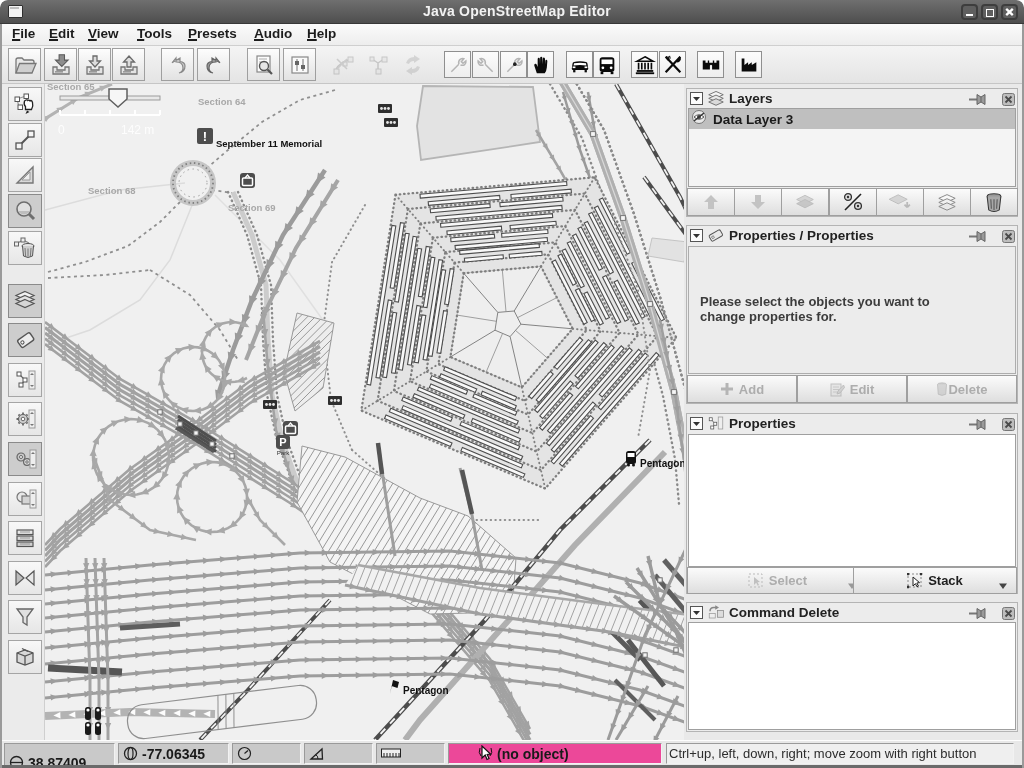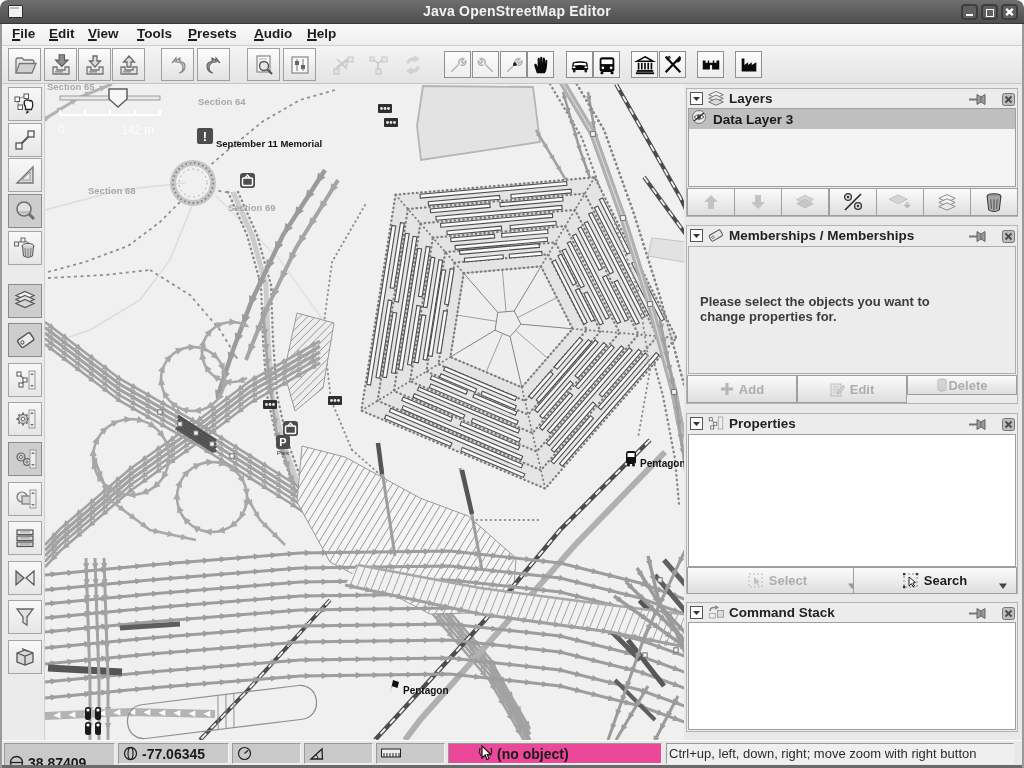--- a/index.html
+++ b/index.html
@@ -1906,21 +1906,21 @@
       <svg width="13" height="13" viewBox="0 0 13 13" style="position:absolute;left:3px;top:3px">
       <rect x="0.5" y="0.5" width="12" height="12" fill="#fdfdfd" stroke="#555"></rect>
       <path d="M3 5 l3.5 4 l3.5 -4 z" fill="#333"></path>
     </svg>
       <div style="position:absolute;left:20px;top:1px"><svg width="18" height="16" viewBox="0 0 24 20">
         <g transform="rotate(-30 12 10)">
           <rect x="3" y="6" width="17" height="9" rx="2" fill="#e8e8e8" stroke="#555" stroke-width="1.3"></rect>
           <circle cx="7" cy="10.5" r="1.6" fill="#fff" stroke="#555"></circle>
         </g>
       </svg></div>
-      <div style="position:absolute;left:42px;top:2px;font-family:Liberation Sans,sans-serif;font-size:13.5px;font-weight:bold;color:#222">Memberships / Memberships</div>
+      <div style="position:absolute;left:42px;top:2px;font-family:Liberation Sans,sans-serif;font-size:13.5px;font-weight:bold;color:#222">Properties / Properties</div>
       <div style="position:absolute;right:20px;top:3px"><svg width="30" height="13" viewBox="0 0 30 13">
         <path d="M2 6.5 h8" stroke="#777" stroke-width="2"></path>
         <path d="M10 1.5 L14 4 L14 9 L10 11.5 Z M14 4 L18 1.5 L18 11.5 L14 9" fill="#9a9a9a" stroke="#666" stroke-width="1"></path>
       </svg></div>
       <div style="position:absolute;right:2px;top:3px"><svg width="13" height="13" viewBox="0 0 13 13">
         <rect x="0.5" y="0.5" width="12" height="12" rx="2" fill="#bdbdbd" stroke="#777"></rect>
         <path d="M3.5 3.5 L9.5 9.5 M9.5 3.5 L3.5 9.5" stroke="#4a4a4a" stroke-width="1.8"></path>
       </svg></div>
     </div>
 <div style="position:absolute;left:688px;top:246px;width:328px;height:128px;box-sizing:border-box;border:1px solid #adadad;background:#ececec"></div>
@@ -1932,21 +1932,21 @@
     <span>Add</span>
   </div>
 <div style="position:absolute;left:797px;top:375px;width:110px;height:28px;box-sizing:border-box;border:1px solid #9f9f9f;background:linear-gradient(#fbfbfb,#dedede);display:flex;align-items:center;justify-content:center;gap:5px;font-family:Liberation Sans,sans-serif;font-size:13px;font-weight:bold;color:#adadad">
     <svg width="15" height="15" viewBox="0 0 15 15" opacity="0.55">
       <rect x="1" y="2" width="10" height="12" fill="#ddd" stroke="#999"></rect>
       <path d="M3 5 h6 M3 7.5 h6 M3 10 h4" stroke="#aaa"></path>
       <path d="M13.5 3 L8 9 L7 12 L10 11 L14.5 5.5 Z" fill="#bbb" stroke="#999"></path>
     </svg>
     <span>Edit</span>
   </div>
-<div style="position:absolute;left:907px;top:375px;width:110px;height:20px;box-sizing:border-box;border:1px solid #9f9f9f;background:linear-gradient(#fbfbfb,#dedede);display:flex;align-items:center;justify-content:center;font-family:Liberation Sans,sans-serif;font-size:13px;font-weight:bold;color:#adadad">
+<div style="position:absolute;left:907px;top:375px;width:110px;height:28px;box-sizing:border-box;border:1px solid #9f9f9f;background:linear-gradient(#fbfbfb,#dedede);display:flex;align-items:center;justify-content:center;font-family:Liberation Sans,sans-serif;font-size:13px;font-weight:bold;color:#adadad">
     <svg width="12" height="14" viewBox="0 0 16 18" opacity="0.5">
       <ellipse cx="8" cy="3" rx="6" ry="2.2" fill="#aaa" stroke="#888"></ellipse>
       <path d="M2 3 L3 16 Q8 19 13 16 L14 3" fill="#bbb" stroke="#888"></path>
     </svg>
     <span>Delete</span>
   </div>
 <div style="position:absolute;left:687px;top:414px;width:330px;height:20px">
       <svg width="13" height="13" viewBox="0 0 13 13" style="position:absolute;left:3px;top:3px">
       <rect x="0.5" y="0.5" width="12" height="12" fill="#fdfdfd" stroke="#555"></rect>
       <path d="M3 5 l3.5 4 l3.5 -4 z" fill="#333"></path>
@@ -1980,37 +1980,37 @@
       </svg></span>
   </div>
 <div style="position:absolute;left:853px;top:567px;width:164px;height:27px;box-sizing:border-box;border:1px solid #9f9f9f;background:linear-gradient(#fbfbfb,#dedede);display:flex;align-items:center;justify-content:center;gap:5px;font-family:Liberation Sans,sans-serif;font-size:13px;font-weight:bold;color:#2e2e2e">
     <svg width="16" height="16" viewBox="0 0 16 16">
       <rect x="1" y="1" width="13" height="13" fill="none" stroke="#888" stroke-dasharray="2 2"></rect>
       <circle cx="1" cy="1" r="1.4" fill="#333"></circle>
       <circle cx="14" cy="1" r="1.4" fill="#333"></circle>
       <circle cx="1" cy="14" r="1.4" fill="#333"></circle>
       <path d="M6 4 L6 13 L8.4 10.6 L10 13.8 L11.4 13 L9.8 10 L12.5 9.6 Z" fill="#fff" stroke="#222" stroke-width="1"></path>
     </svg>
-    <span style="color:#1d1d1d">Search</span>
+    <span style="color:#1d1d1d">Stack</span>
     <span style="position:absolute;right:8px;top:10px"><svg width="10" height="8" viewBox="0 0 10 8">
         <path d="M1 1.5 L9 1.5 L5 7 Z" fill="#444"></path>
       </svg></span>
   </div>
 <div style="position:absolute;left:687px;top:603px;width:330px;height:20px">
       <svg width="13" height="13" viewBox="0 0 13 13" style="position:absolute;left:3px;top:3px">
       <rect x="0.5" y="0.5" width="12" height="12" fill="#fdfdfd" stroke="#555"></rect>
       <path d="M3 5 l3.5 4 l3.5 -4 z" fill="#333"></path>
     </svg>
       <div style="position:absolute;left:20px;top:1px"><svg width="18" height="16" viewBox="0 0 24 20">
         <path d="M4 9 Q4 4 9 4 L13 4" fill="none" stroke="#888" stroke-width="2"></path>
         <path d="M11 1 L16 4 L11 7 Z" fill="#888"></path>
         <rect x="14" y="8" width="8" height="9" fill="#ddd" stroke="#888"></rect>
         <rect x="3" y="12" width="8" height="6" fill="#eee" stroke="#999"></rect>
       </svg></div>
-      <div style="position:absolute;left:42px;top:2px;font-family:Liberation Sans,sans-serif;font-size:13.5px;font-weight:bold;color:#222">Command Stack</div>
+      <div style="position:absolute;left:42px;top:2px;font-family:Liberation Sans,sans-serif;font-size:13.5px;font-weight:bold;color:#222">Command Delete</div>
       <div style="position:absolute;right:20px;top:3px"><svg width="30" height="13" viewBox="0 0 30 13">
         <path d="M2 6.5 h8" stroke="#777" stroke-width="2"></path>
         <path d="M10 1.5 L14 4 L14 9 L10 11.5 Z M14 4 L18 1.5 L18 11.5 L14 9" fill="#9a9a9a" stroke="#666" stroke-width="1"></path>
       </svg></div>
       <div style="position:absolute;right:2px;top:3px"><svg width="13" height="13" viewBox="0 0 13 13">
         <rect x="0.5" y="0.5" width="12" height="12" rx="2" fill="#bdbdbd" stroke="#777"></rect>
         <path d="M3.5 3.5 L9.5 9.5 M9.5 3.5 L3.5 9.5" stroke="#4a4a4a" stroke-width="1.8"></path>
       </svg></div>
     </div>
 <div style="position:absolute;left:688px;top:622px;width:328px;height:108px;box-sizing:border-box;border:1px solid #9f9f9f;background:#fff"></div>

